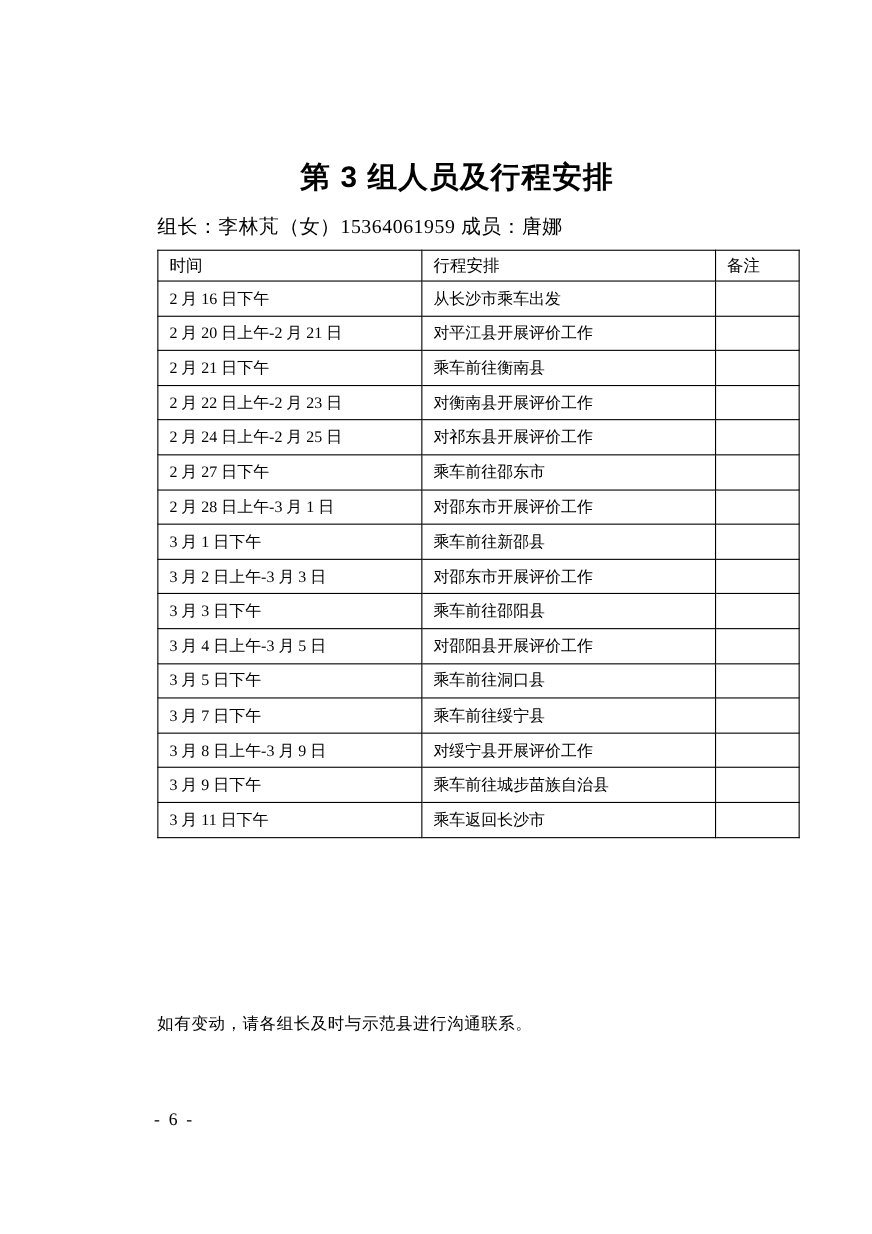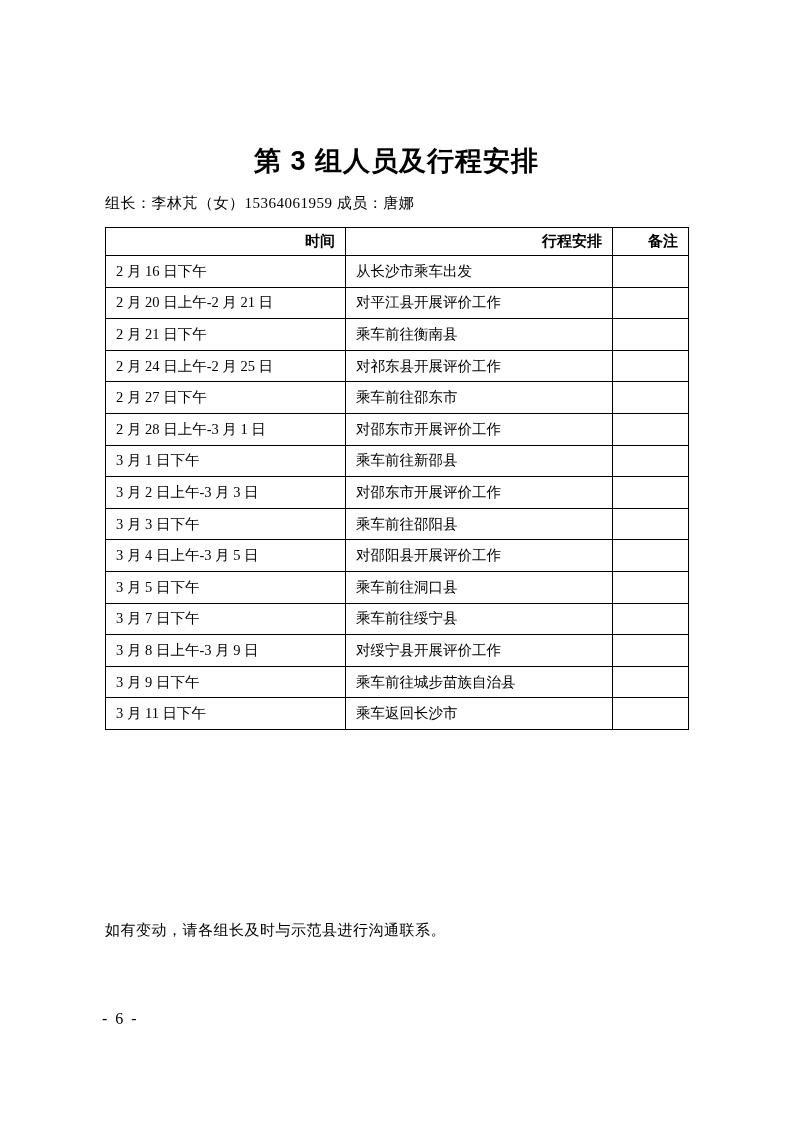--- a/index.html
+++ b/index.html
@@ -12,37 +12,38 @@
     height: 1122px;
     position: relative;
     font-family: "Liberation Serif", serif;
     color: #000000;
     overflow: hidden;
   }
   .page {
     position: absolute;
     inset: 0;
     background: #ffffff;
+    margin-left: 38px;
   }
   .doc-title {
     position: absolute;
     top: 143px;
     left: 0;
     width: 100%;
     text-align: center;
     font-family: "Liberation Sans", sans-serif;
     font-weight: bold;
     font-size: 27px;
     letter-spacing: 1px;
   }
   .leader-line {
     position: absolute;
     top: 194px;
     left: 105px;
-    font-size: 15px;
+    font-size: 18px;
     letter-spacing: 0.5px;
     text-align: center;
   }
   table.schedule {
     position: absolute;
     top: 227px;
     left: 105px;
     width: 583px;
     border-collapse: collapse;
     table-layout: fixed;
@@ -50,22 +51,22 @@
   }
   table.schedule th,
   table.schedule td {
     border: 1px solid #000000;
     padding: 0 10px;
     overflow: hidden;
     white-space: nowrap;
   }
   table.schedule th {
     height: 27px;
-    text-align: right;
-    font-weight: bold;
+    text-align: left;
+    font-weight: normal;
     font-size: 15px;
   }
   table.schedule td {
     height: 30.6px;
     text-align: left;
     vertical-align: middle;
   }
   td.col-time { padding-left: 13px; }
   td.col-itinerary { padding-left: 10px; }
   td.col-note { padding: 0; }
@@ -117,20 +118,25 @@
           <td class="col-time">2 月 20 日上午-2 月 21 日</td>
           <td class="col-itinerary">对平江县开展评价工作</td>
           <td class="col-note"></td>
         </tr>
         <tr>
           <td class="col-time">2 月 21 日下午</td>
           <td class="col-itinerary">乘车前往衡南县</td>
           <td class="col-note"></td>
         </tr>
         <tr>
+          <td class="col-time">2 月 22 日上午-2 月 23 日</td>
+          <td class="col-itinerary">对衡南县开展评价工作</td>
+          <td class="col-note"></td>
+        </tr>
+        <tr>
           <td class="col-time">2 月 24 日上午-2 月 25 日</td>
           <td class="col-itinerary">对祁东县开展评价工作</td>
           <td class="col-note"></td>
         </tr>
         <tr>
           <td class="col-time">2 月 27 日下午</td>
           <td class="col-itinerary">乘车前往邵东市</td>
           <td class="col-note"></td>
         </tr>
         <tr>

